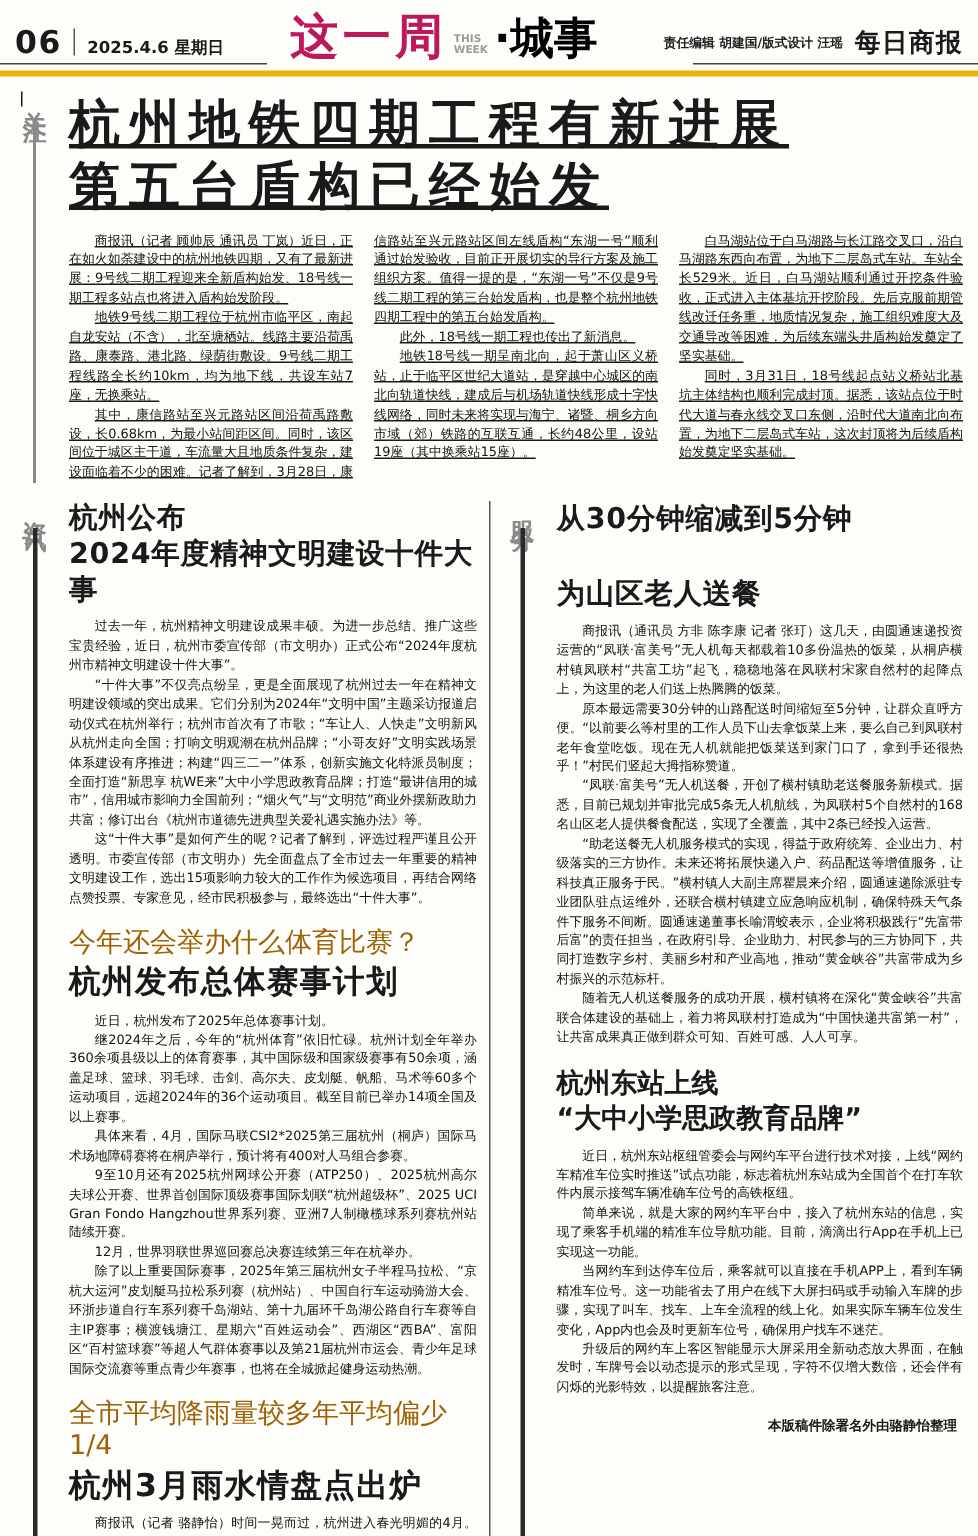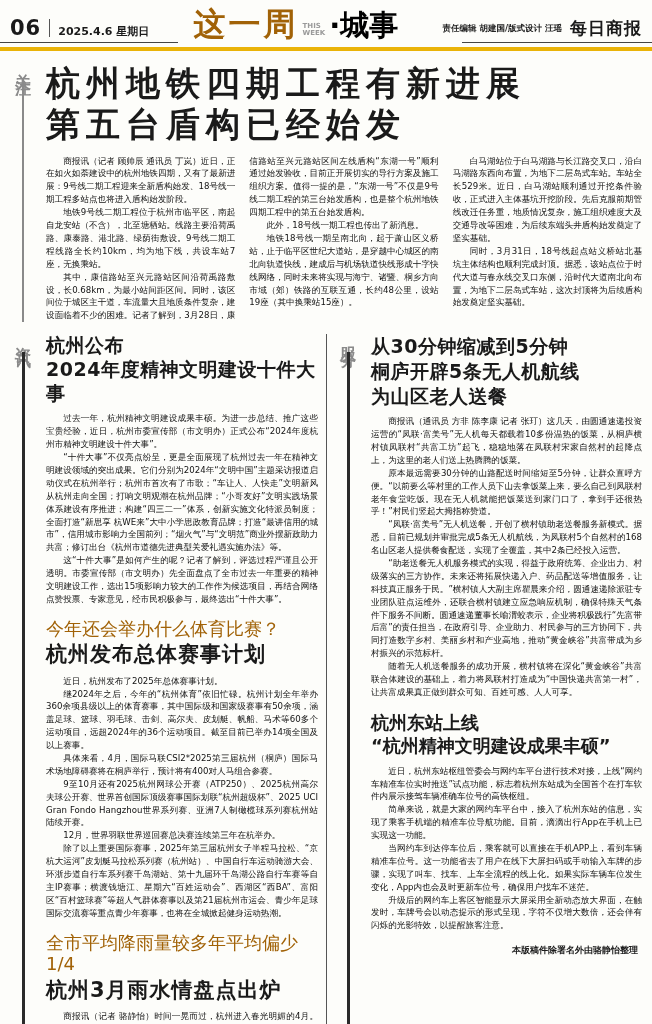--- a/index.html
+++ b/index.html
@@ -9,34 +9,34 @@
     font-family:"DejaVu Sans","Liberation Sans",sans-serif;
   }
   
   .hdr { position:relative; height:47px; border-bottom:4px solid #eab308; padding:0 10px; }
   .hdr-row { display:flex; align-items:flex-end; height:40px; }
   .hdr-left { display:flex; align-items:baseline; gap:8px; }
   .page-num { font-size:21px; font-weight:900; letter-spacing:1px; }
   .hdr-sep { width:1px; height:18px; background:#555; align-self:center; }
   .hdr-date { font-size:11px; font-weight:700; }
   .hdr-center { flex:1; display:flex; align-items:flex-end; justify-content:center; gap:4px; }
-  .sec-cn { font-size:32px; font-weight:700; color:#a16207; letter-spacing:3px; line-height:1; }
+  .sec-cn { font-size:32px; font-weight:700; color:#be185d; letter-spacing:3px; line-height:1; }
   .sec-en { display:flex; flex-direction:column; font-size:7px; color:#9a9a9a; font-weight:700; line-height:1.1; padding-bottom:2px; }
   .sec-sub { font-size:29px; font-weight:900; color:#000; line-height:1; }
   .hdr-right { display:flex; align-items:center; gap:8px; }
   .credits { font-size:8.5px; font-weight:700; color:#222; }
   .masthead { font-size:17px; font-weight:900; letter-spacing:1px; }
   .hdr-thin-l, .hdr-thin-r { position:absolute; top:42px; height:1px; background:#444; }
   .hdr-thin-l { left:0; width:178px; }
   .hdr-thin-r { right:0; width:190px; }
   
   .para { margin:0; text-indent:2em; text-align:justify; }
   .body-txt { font-size:8.6px; line-height:1.5; color:#111; }
   
-  .focus { display:flex; padding:10px 10px 0 10px; }
+  .focus { display:flex; padding:10px 10px 0 10px;text-decoration:underline; }
   .label-col { width:26px; display:flex; flex-direction:column; align-items:center; flex-shrink:0; margin-right:10px; }
   .vlabel { writing-mode:vertical-rl; text-orientation:upright; font-size:16px; font-weight:700; color:#8a8a8a; letter-spacing:5px; line-height:1; }
   .vrule { width:2px; background:#8a8a8a; flex:1; margin-top:8px; min-height:30px; }
   .vrule.dark { width:3px; background:#2a2a2a; }
   .focus-main { flex:1; min-width:0; }
   .headline { font-size:34px; font-weight:900; letter-spacing:6px; line-height:1.2; margin:2px 0 10px 0; }
   .focus-body { column-count:3; column-gap:14px; }
   
   .lower { display:flex; padding:12px 10px 0 10px; }
   .col-left { width:308px; display:flex; flex-shrink:0; }
@@ -152,36 +152,36 @@
     <div class="col-right">
       <div class="label-col">
         <span class="vlabel">服务</span>
         <span class="vrule dark"></span>
       </div>
       <div class="col-content">
 
         <div class="art">
           <h2 class="svc-title">
             <span>从30分钟缩减到5分钟</span><br>
-            <span>桐庐开辟5条无人机航线</span><br>
+            <br>
             <span>为山区老人送餐</span>
           </h2>
           <div class="body-txt">
               <p class="para">商报讯（通讯员 方非 陈李康 记者 张玎）这几天，由圆通速递投资运营的“凤联·富美号”无人机每天都载着10多份温热的饭菜，从桐庐横村镇凤联村“共富工坊”起飞，稳稳地落在凤联村宋家自然村的起降点上，为这里的老人们送上热腾腾的饭菜。</p>
               <p class="para">原本最远需要30分钟的山路配送时间缩短至5分钟，让群众直呼方便。“以前要么等村里的工作人员下山去拿饭菜上来，要么自己到凤联村老年食堂吃饭。现在无人机就能把饭菜送到家门口了，拿到手还很热乎！”村民们竖起大拇指称赞道。</p>
               <p class="para">“凤联·富美号”无人机送餐，开创了横村镇助老送餐服务新模式。据悉，目前已规划并审批完成5条无人机航线，为凤联村5个自然村的168名山区老人提供餐食配送，实现了全覆盖，其中2条已经投入运营。</p>
               <p class="para">“助老送餐无人机服务模式的实现，得益于政府统筹、企业出力、村级落实的三方协作。未来还将拓展快递入户、药品配送等增值服务，让科技真正服务于民。”横村镇人大副主席瞿晨来介绍，圆通速递除派驻专业团队驻点运维外，还联合横村镇建立应急响应机制，确保特殊天气条件下服务不间断。圆通速递董事长喻渭蛟表示，企业将积极践行“先富带后富”的责任担当，在政府引导、企业助力、村民参与的三方协同下，共同打造数字乡村、美丽乡村和产业高地，推动“黄金峡谷”共富带成为乡村振兴的示范标杆。</p>
               <p class="para">随着无人机送餐服务的成功开展，横村镇将在深化“黄金峡谷”共富联合体建设的基础上，着力将凤联村打造成为“中国快递共富第一村”，让共富成果真正做到群众可知、百姓可感、人人可享。</p>
             </div>
         </div>
 
         <div class="art">
           <h2 class="svc-title2">
             <span>杭州东站上线</span><br>
-            <span>“杭州精神文明建设成果丰硕”</span>
+            <span>“大中小学思政教育品牌”</span>
           </h2>
           <div class="body-txt">
               <p class="para">近日，杭州东站枢纽管委会与网约车平台进行技术对接，上线“网约车精准车位实时推送”试点功能，标志着杭州东站成为全国首个在打车软件内展示接驾车辆准确车位号的高铁枢纽。</p>
               <p class="para">简单来说，就是大家的网约车平台中，接入了杭州东站的信息，实现了乘客手机端的精准车位导航功能。目前，滴滴出行App在手机上已实现这一功能。</p>
               <p class="para">当网约车到达停车位后，乘客就可以直接在手机APP上，看到车辆精准车位号。这一功能省去了用户在线下大屏扫码或手动输入车牌的步骤，实现了叫车、找车、上车全流程的线上化。如果实际车辆车位发生变化，App内也会及时更新车位号，确保用户找车不迷茫。</p>
               <p class="para">升级后的网约车上客区智能显示大屏采用全新动态放大界面，在触发时，车牌号会以动态提示的形式呈现，字符不仅增大数倍，还会伴有闪烁的光影特效，以提醒旅客注意。</p>
             </div>
         </div>
 
         <div class="footer-note">本版稿件除署名外由骆静怡整理</div>

